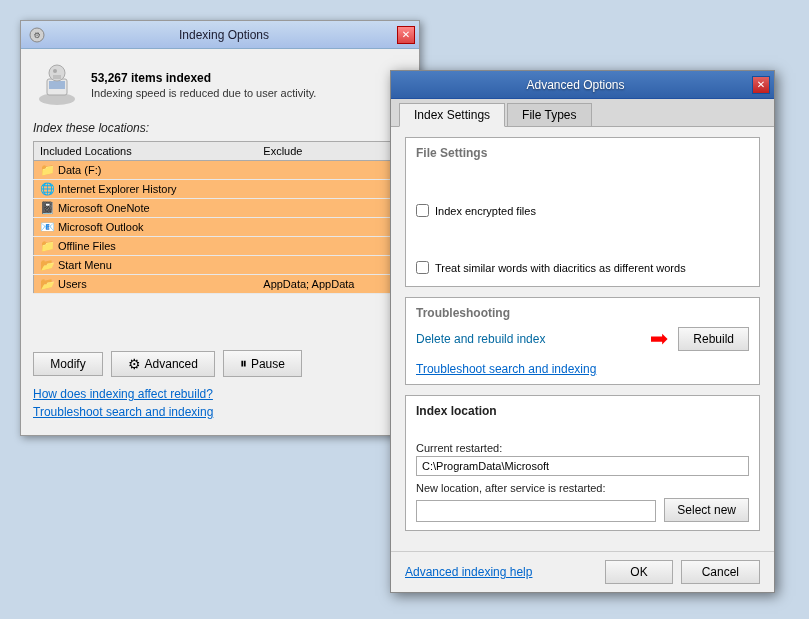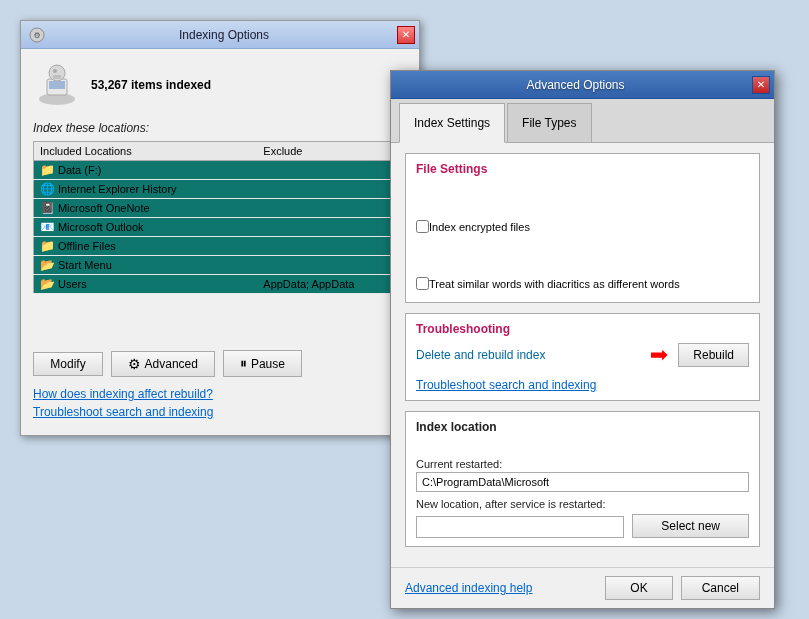--- a/index.html
+++ b/index.html
@@ -88,21 +88,21 @@
     .section-label {
       font-size: 12px;
       margin-bottom: 6px;
       color: #222;
       font-style: italic;
     }
 
     .locations-table {
       width: 100%;
       border: 1px solid #aaa;
-      background: #0f766e;
+      background: #fdba74;
       border-collapse: collapse;
       margin-bottom: 8px;
     }
     .locations-table th {
       background: #e8e8e8;
       border-bottom: 1px solid #aaa;
       text-align: left;
       padding: 3px 6px;
       font-weight: normal;
       font-size: 11px;
@@ -174,21 +174,21 @@
     }
 
     .tabs-bar {
       background: #d8d8d8;
       display: flex;
       border-bottom: 1px solid #aaa;
       padding: 4px 8px 0;
       gap: 2px;
     }
     .tab {
-      padding: 12px 14px;
+      padding: 4px 14px;
       border: 1px solid #aaa;
       background: #d0d0d0;
       cursor: pointer;
       font-size: 12px;
       border-bottom: none;
       position: relative;
     }
     .tab.active {
       background: #f0f0f0;
       border-bottom: 1px solid #f0f0f0;
@@ -202,26 +202,27 @@
     .section-group {
       border: 1px solid #aaa;
       margin-bottom: 10px;
       padding: 8px 10px;
       background: white;
     }
     .section-group-title {
       font-size: 12px;
       font-weight: 600;
       margin-bottom: 6px;
-      color: #be185d;
+      color: #737373;
     }
 
     .checkbox-row {
       display: flex;
       align-items: center;
+      gap: 6px;
       margin-bottom: 4px;
       font-size: 11px;
       margin-top: 44px;
     }
     .checkbox-row input[type=checkbox] {
       width: 13px;
       height: 13px;
     }
 
     .troubleshoot-row {
@@ -292,21 +293,21 @@
     }
     .new-location-input {
       flex: 1;
       padding: 3px 5px;
       border: 1px solid #aaa;
       background: white;
       font-size: 11px;
       height: 22px;
     }
     .btn-select-new {
-      padding: 4px 28px;
+      padding: 4px 12px;
       border: 1px solid #aaa;
       background: linear-gradient(to bottom, #f8f8f8, #e0e0e0);
       cursor: pointer;
       font-size: 12px;
       white-space: nowrap;
     }
 
     .adv-footer {
       border-top: 1px solid #ccc;
       padding: 8px 14px;
@@ -359,20 +360,21 @@
       <svg class="indexing-icon" viewBox="0 0 48 48">
         <ellipse cx="24" cy="38" rx="18" ry="6" fill="#c8c8c8"></ellipse>
         <rect x="14" y="18" width="20" height="16" rx="2" fill="#e8e8e8" stroke="#aaa" stroke-width="1"></rect>
         <rect x="16" y="20" width="16" height="8" fill="#a0b8d8"></rect>
         <circle cx="24" cy="12" r="8" fill="#d8d8d8" stroke="#aaa" stroke-width="1"></circle>
         <circle cx="22" cy="10" r="2" fill="#aaa"></circle>
         <rect x="20" y="14" width="8" height="4" fill="#c0c0c0"></rect>
       </svg>
       <div class="indexing-info">
         <div class="count">53,267 items indexed</div>
+        <div class="status">Indexing speed is reduced due to user activity.</div>
       </div>
     </div>
 
     <div class="section-label">Index these locations:</div>
 
     <table class="locations-table">
       <thead>
         <tr>
           <th>Included Locations</th>
           <th>Exclude</th>

